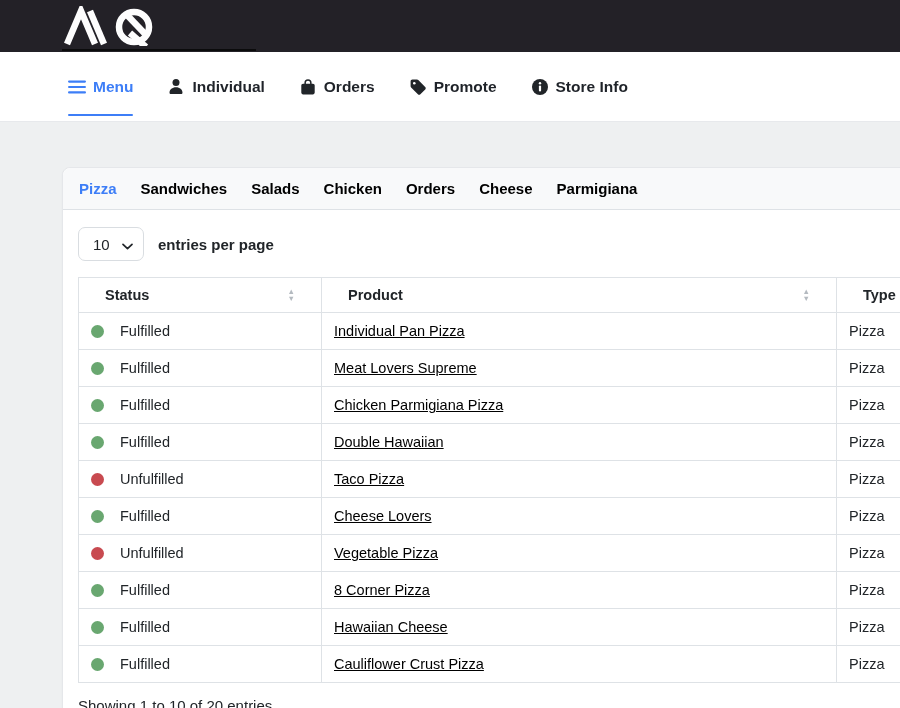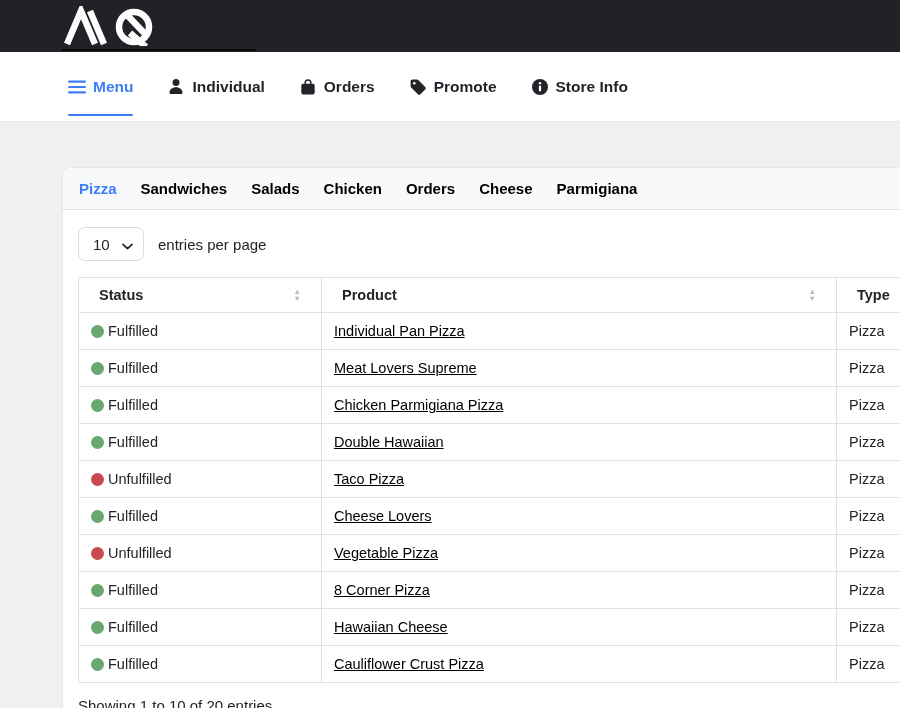--- a/index.html
+++ b/index.html
@@ -29,31 +29,31 @@
                border-radius:8px 8px 0 0; padding:12px 16px; }
   .tab { font-size:15px; font-weight:700; color:#000000; cursor:pointer; }
   .tab.active { color:#3d7ef7; }
   .card-body { padding:15px; }
 
   
   .entries-row { display:flex; align-items:center; margin:2px 0 16px 0; }
   .select { width:66px; height:34px; border:1px solid #d9dde1; border-radius:7px;
             background:#fff; display:flex; align-items:center; justify-content:space-between;
             padding:0 10px 0 14px; font-size:15px; cursor:pointer; }
-  .entries-label { margin-left:14px; font-size:15px; }
+  .entries-label { margin-left:14px; font-size:15px;font-weight:bold; }
 
   
   table { border-collapse:collapse; table-layout:fixed; width:985px; }
   th, td { border:1px solid #dee2e6; text-align:left; font-size:14.5px; }
-  th { padding:9px 20px; font-weight:700; }
+  th { padding:9px 26px; font-weight:700; }
   td { padding:8px 12px; height:37px; }
   .th-inner { display:flex; align-items:center; justify-content:space-between; }
   .sorter { display:flex; flex-direction:column; color:#b4bac0; font-size:7.5px;
             line-height:.95; margin-left:8px; cursor:pointer; }
-  .status-cell { display:flex; align-items:center; gap:4px; }
+  .status-cell { display:flex; align-items:center; gap:16px; }
   .dot { width:13px; height:13px; border-radius:50%; flex:0 0 auto; background:#9aa0a6; }
   .dot[data-status="Fulfilled"]   { background:#69a770; }
   .dot[data-status="Unfulfilled"] { background:#c84a50; }
   a.product-link { color:#000000; text-decoration:underline; cursor:pointer; }
 
   .showing { margin-top:14px; font-size:15px; color:#212529; }
 </style>
 </head>
 <body>
 

